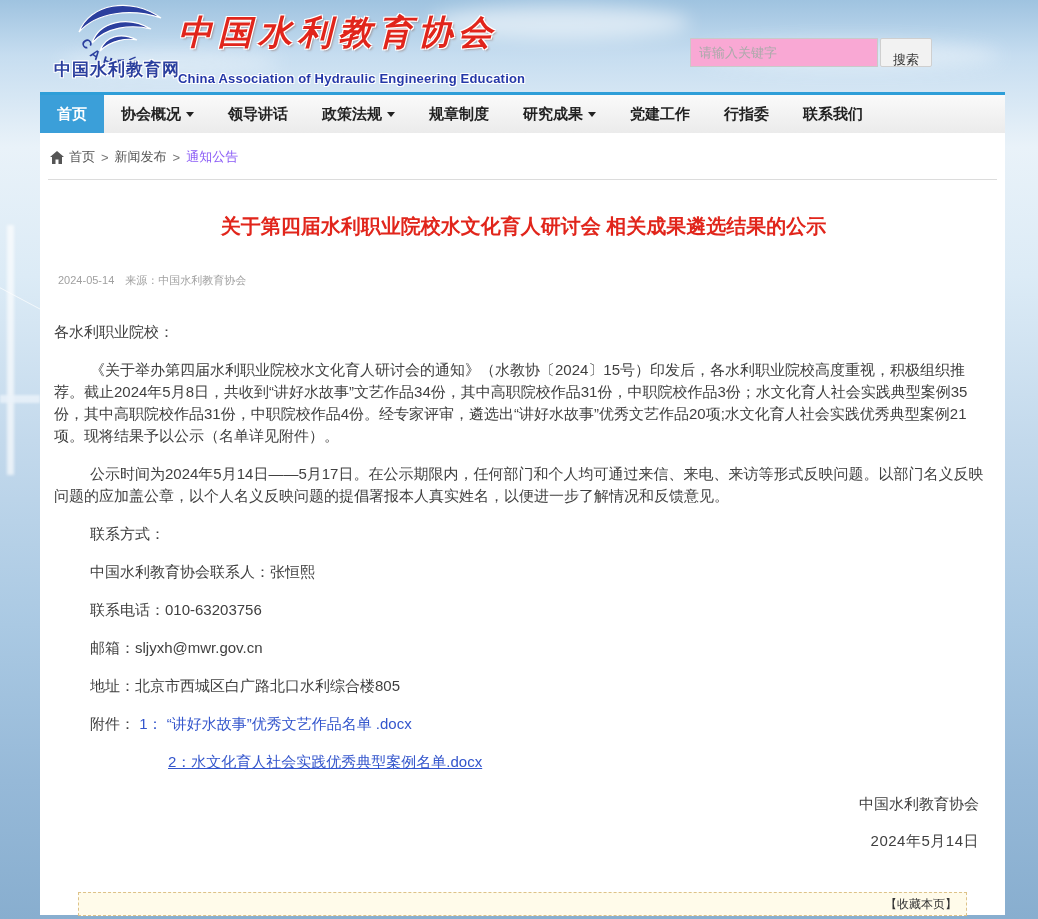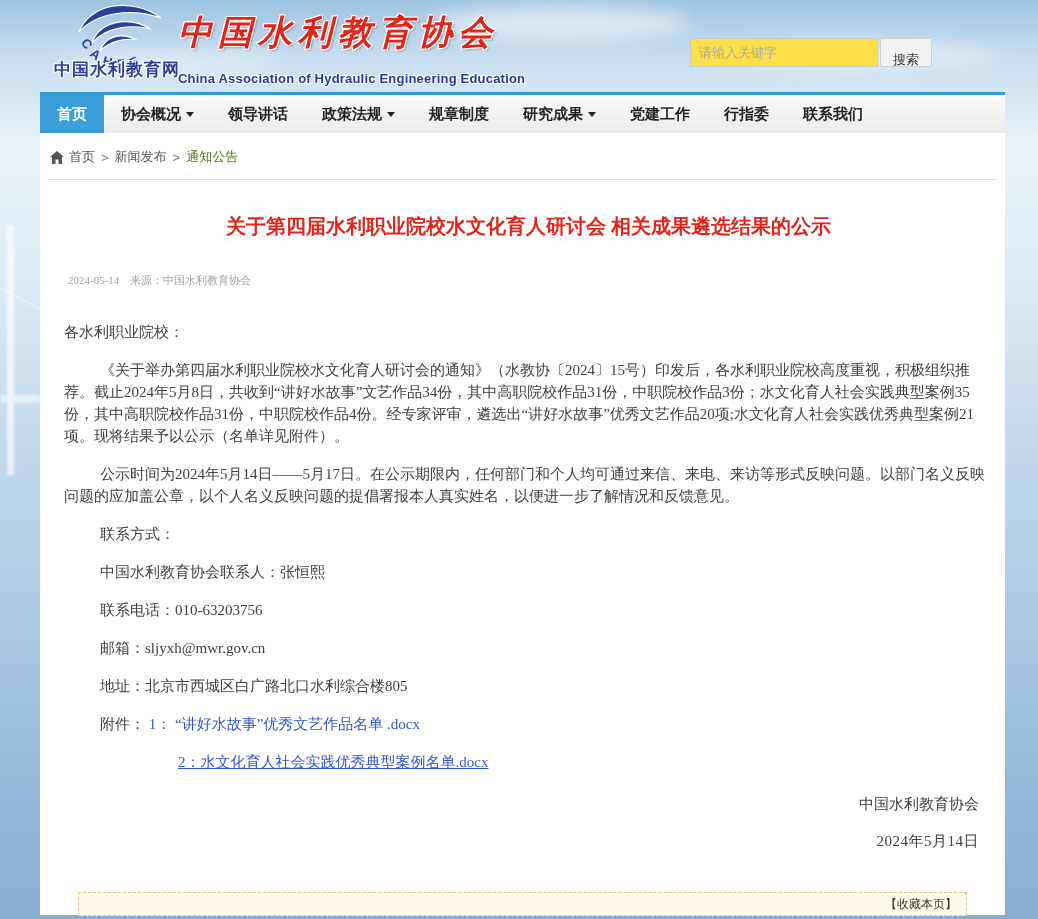--- a/index.html
+++ b/index.html
@@ -29,21 +29,21 @@
   .site-name { font-size:17px; font-weight:bold; color:#2b3f9e; letter-spacing:1px;
     text-shadow:1px 1px 0 #fff,-1px -1px 0 #fff,1px -1px 0 #fff,-1px 1px 0 #fff; margin-top:-6px;text-align:center; }
   .org-wrap { position:absolute; left:178px; top:10px; }
   .org-title { font-size:34px; font-weight:bold; color:#e1251b; letter-spacing:6px;
     font-family:"Liberation Serif","DejaVu Serif",serif; font-style:italic;
     text-shadow:1px 1px 0 #fff,-1px -1px 0 #fff,1px -1px 0 #fff,-1px 1px 0 #fff,2px 2px 2px rgba(120,60,40,.35); }
   .org-sub { font-size:13px; font-weight:bold; color:#2438a8; margin-top:15px; letter-spacing:.2px;
     text-shadow:1px 1px 0 #fff,-1px -1px 0 #fff,1px -1px 0 #fff,-1px 1px 0 #fff; }
   .search-wrap { position:absolute; left:690px; top:38px; display:flex; }
   .search-input { width:188px; height:29px; border:1px solid #c9c9c9; padding:6px 8px;
-    font-size:13px; color:#333; outline:none; background:#fde047; }
+    font-size:13px; color:#333; outline:none; background:#f9a8d4; }
   .search-input::placeholder { color:#aaa; }
   .search-btn { height:29px; margin-left:2px; padding:12px 12px; font-size:13px; color:#333;
     background:#f2f2f2; border:1px solid #cfcfcf; border-radius:2px; cursor:pointer; }
 
   
   .content { position:absolute; left:40px; top:92px; width:965px; height:823px; background:#fff; }
 
   
   .nav { display:flex; height:41px; border-top:3px solid #2e9ed8;
     background:linear-gradient(#fafafa,#ebebeb); }
@@ -51,25 +51,25 @@
     color:#222; cursor:pointer; white-space:nowrap; }
   .nav-item.active { background:#3b9fd9; color:#fff; }
   .caret { width:0; height:0; border-left:4px solid transparent; border-right:4px solid transparent;
     border-top:5px solid #222; margin-left:5px; }
 
   
   .crumbs { display:flex; align-items:center; margin:0 8px; padding:15px 2px 13px; font-size:13px;
     color:#555; border-bottom:1px solid #dcdcdc; }
   .crumbs .sep { margin:0 6px; color:#777; }
   .crumb { color:#555; cursor:pointer; }
-  .crumb.current { color:#4d7c0f; }
+  .crumb.current { color:#8b5cf6; }
   .home-ico { margin-right:5px; display:inline-block; }
 
   
-  .article { padding:0 12px 0 24px;font-family:Liberation Serif, serif; }
+  .article { padding:0 12px 0 14px; }
   .a-title { margin-top:33px; text-align:center; font-size:20px; font-weight:bold; color:#e1251b; }
   .a-meta { margin-top:33px; text-align:left; font-size:11px; color:#a0a0a0; }
   .a-meta span { margin:0 4px; }
   .a-body { margin-top:33px; font-size:15px; color:#404040; line-height:22px; }
   .a-body p { margin-bottom:16px; }
   .ind { text-indent:2.4em; }
   .att-row { text-indent:2.4em; }
   .a-link { color:#3355cc; cursor:pointer; text-decoration:none; }
   .a-link.u { text-decoration:underline; }
   .att-row2 { margin-left:5.2em; }

